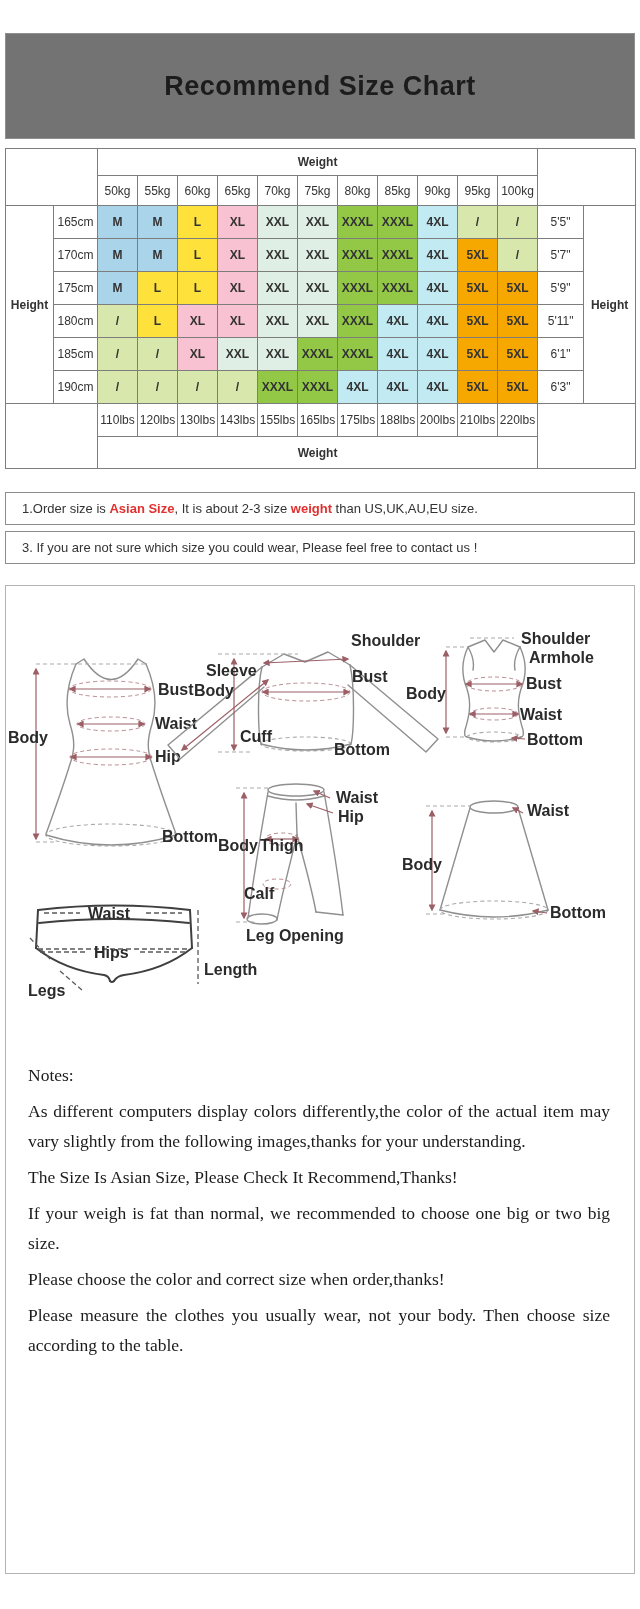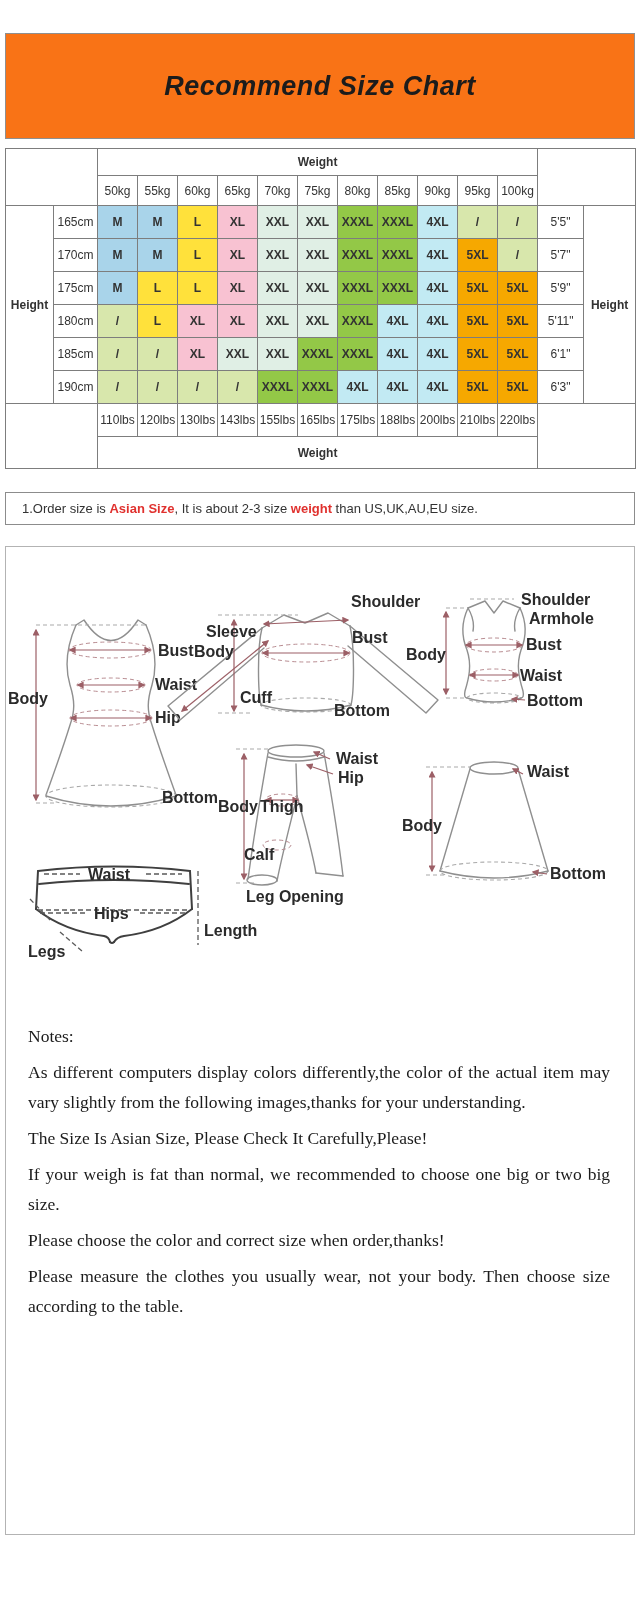--- a/index.html
+++ b/index.html
@@ -1,20 +1,20 @@
 <!DOCTYPE html>
 <html><head>
 <meta charset="utf-8">
 <style>
   html,body { margin:0; padding:0; background:#ffffff; }
   body { width:640px; font-family:"Liberation Sans", sans-serif; }
   .page { width:640px; height:1609px; position:relative; background:#fff; overflow:hidden; }
 
   .top-section { padding:33px 5px 0 5px; }
-  .title-box { height:106px; background:#f97316; border:1px solid #8f8f8f; display:flex; align-items:center; justify-content:center; box-sizing:border-box;font-style:italic; }
+  .title-box { height:106px; background:#737373; border:1px solid #8f8f8f; display:flex; align-items:center; justify-content:center; box-sizing:border-box; }
   .title { font-size:27px; font-weight:bold; color:#1c1c1c; letter-spacing:.5px; }
 
   table.size-table { border-collapse:collapse; table-layout:fixed; width:630px; margin-top:9px; }
   table.size-table td { border:1px solid #7d7d7d; text-align:center; vertical-align:middle; font-size:12px; color:#333; padding:0; overflow:hidden; }
   .hdr-top td { height:26px; }
   .hdr-kg td { height:29px;margin-left:12px; }
   tbody#size-body td { height:32px; }
   tr.lbs-row td { height:32px; }
   tr.ftr-w td { height:31px; }
   .w-hdr { font-weight:bold; font-size:13px; }
@@ -200,20 +200,21 @@
             <td class="corner" colspan="2" rowspan="2" id="lbs-right-corner"></td>
         </tr>
         <tr class="ftr-w">
           <td class="w-hdr" colspan="11">Weight</td>
         </tr>
       </tfoot>
     </table>
 
     <div class="tips" id="tips">
         <div class="tip-row"><span>1.Order size is </span><span class="hl" style="color: rgb(224, 49, 46);">Asian Size</span><span>, It is about 2-3 size </span><span class="hl" style="color: rgb(224, 49, 46);">weight</span><span> than US,UK,AU,EU size.</span></div>
+        <div class="tip-row"><span>3. If you are not sure which size you could wear, Please feel free to contact us !</span></div>
       </div>
   </div>
 
   <div class="bottom-section">
 
     <svg class="diagrams" width="630" height="410" viewBox="0 0 630 410">
       <defs>
         <marker id="ar" viewBox="0 0 10 10" refX="8" refY="5" markerWidth="7" markerHeight="7" orient="auto-start-reverse" markerUnits="userSpaceOnUse">
           <path d="M0,0 L10,5 L0,10 z" fill="#9c5f66"></path>
         </marker>
@@ -346,21 +347,21 @@
         <text class="dlbl" x="88" y="366">Hips</text>
         <text class="dlbl" x="22" y="404">Legs</text>
         <text class="dlbl" x="198" y="383">Length</text>
       </g>
     </svg>
 
     <div class="notes-text">
       <p class="notes-heading">Notes:</p>
       <div id="note-paragraphs">
           <p class="note-par">As different computers display colors differently,the color of the actual item may vary slightly from the following images,thanks for your understanding.</p>
-          <p class="note-par">The Size Is Asian Size, Please Check It Carefully,Please!</p>
+          <p class="note-par">The Size Is Asian Size, Please Check It Recommend,Thanks!</p>
           <p class="note-par">If your weigh is fat than normal, we recommended to choose one big or two big size.</p>
           <p class="note-par">Please choose the color and correct size when order,thanks!</p>
           <p class="note-par">Please measure the clothes you usually wear, not your body. Then choose size according to the table.</p>
         </div>
     </div>
   </div>
 
 </div>
 
 </body></html>

